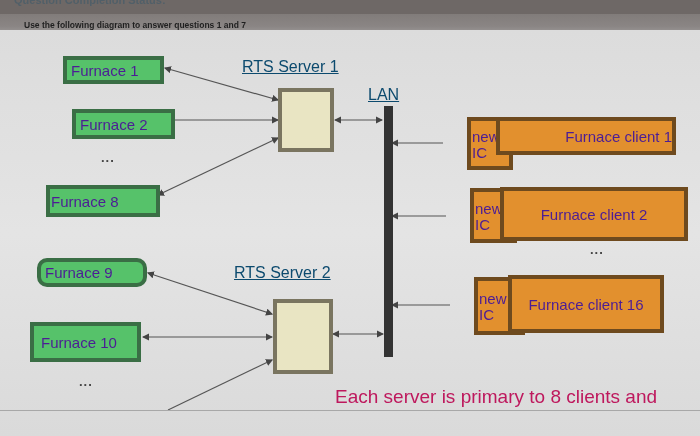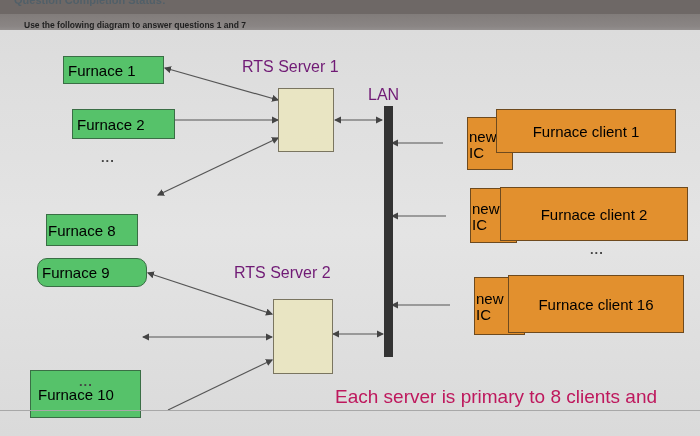--- a/index.html
+++ b/index.html
@@ -18,29 +18,29 @@
     opacity: 0.6;
   }
   .instruction {
     position: absolute; left: 24px; top: 20px; font-size: 8.5px; color: #1f1f1f; font-weight: bold;
   }
   .panel {
     position: absolute; left: 0; top: 30px; width: 700px; height: 406px;
     background: linear-gradient(180deg, #dcdcdc 0%, #e4e4e4 50%, #dadada 100%);
   }
   .box {
-    position: absolute; box-sizing: border-box; border: 1px solid #15803d;
+    position: absolute; box-sizing: border-box; border: 4px solid #15803d;
     display: flex; align-items: center;
-    color: #000000;
+    color: #4c1d95;
   }
   .green { background: #56c26a; border-color: #3a6e45; font-size: 15px; padding-left: 4px; }
   .server { background: #e9e5c3; border-color: #7a7560; }
   .ic { background: #e2902e; border-color: #6e4a1e; font-size: 15px; line-height: 16px; align-items: center; padding-left: 1px; padding-top: 2px; margin-left: 24px; }
   .client { background: #e2902e; border-color: #6e4a1e; font-size: 15px; justify-content: center; }
-  .label { position: absolute; color: #701a75; }
+  .label { position: absolute; color: #0c4a6e; text-decoration: underline; }
   .lan-bar { position: absolute; background: #333333; }
   .dots { position: absolute; font-size: 13px; color: #444; letter-spacing: 1px; font-weight: bold; }
   svg.lines { position: absolute; left: 0; top: 0; }
   .caption { position: absolute; left: 335px; top: 386px; font-size: 19px; color: #be185d; white-space: nowrap; }
   .hrule { position: absolute; left: 0; top: 410px; width: 700px; height: 1px; background: #a8a8a8; }
 </style>
 </head>
 <body>
 
 <div class="topbar">
@@ -84,54 +84,54 @@
 <div class="label" style="left:234px; top:264px; font-size:16px;">RTS Server 2</div>
 <div class="label" style="left:368px; top:86px; font-size:16px;">LAN</div>
 
 <div class="box green" style="left:63px; top:56px; width:101px; height:28px;">
   <span>Furnace 1</span>
 </div>
 <div class="box green" style="left:72px; top:109px; width:103px; height:30px;">
   <span>Furnace 2</span>
 </div>
 <div class="dots" style="left:101px; top:150px;">...</div>
-<div class="box green" style="left:46px; top:185px; width:92px; height:32px; padding-left:1px;margin-top:29px;">
+<div class="box green" style="left:46px; top:185px; width:114px; height:32px; padding-left:1px;">
   <span>Furnace 8</span>
 </div>
 
 <div class="box server" style="left:278px; top:88px; width:56px; height:64px;"></div>
 <div class="box server" style="left:273px; top:299px; width:60px; height:75px;"></div>
 
 <div class="lan-bar" style="left:384px; top:106px; width:9px; height:251px;"></div>
 
 <div class="box green" style="left:37px; top:258px; width:110px; height:29px;border-radius:10px;">
   <span>Furnace 9</span>
 </div>
-<div class="box green" style="left:30px; top:322px; width:111px; height:48px; padding-left:7px;margin-top:48px;">
+<div class="box green" style="left:30px; top:322px; width:111px; height:40px; padding-left:7px;">
   <span>Furnace 10</span>
 </div>
 <div class="dots" style="left:79px; top:374px;">...</div>
 
 <div class="box ic" style="left:443px; top:117px; width:46px; height:53px;">
   <span><span>new</span><br><span>IC</span></span>
 </div>
-<div class="box client" style="left:496px; top:109px; width:180px; height:44px;">
+<div class="box client" style="left:496px; top:117px; width:180px; height:38px;justify-content:flex-end;">
   <span>Furnace client 1</span>
 </div>
 
 <div class="box ic" style="left:446px; top:188px; width:47px; height:55px;">
   <span><span>new</span><br><span>IC</span></span>
 </div>
 <div class="box client" style="left:500px; top:187px; width:188px; height:54px;">
   <span>Furnace client 2</span>
 </div>
 
 <div class="dots" style="left:590px; top:242px;">...</div>
 
 <div class="box ic" style="left:450px; top:277px; width:51px; height:58px;">
   <span><span>new</span><br><span>IC</span></span>
 </div>
-<div class="box client" style="left:508px; top:275px; width:176px; height:58px;justify-content:center;">
+<div class="box client" style="left:508px; top:275px; width:156px; height:58px;justify-content:center;">
   <span>Furnace client 16</span>
 </div>
 
 <div class="caption">Each server is primary to 8 clients and</div>
 <div class="hrule"></div>
 
 </body></html>

